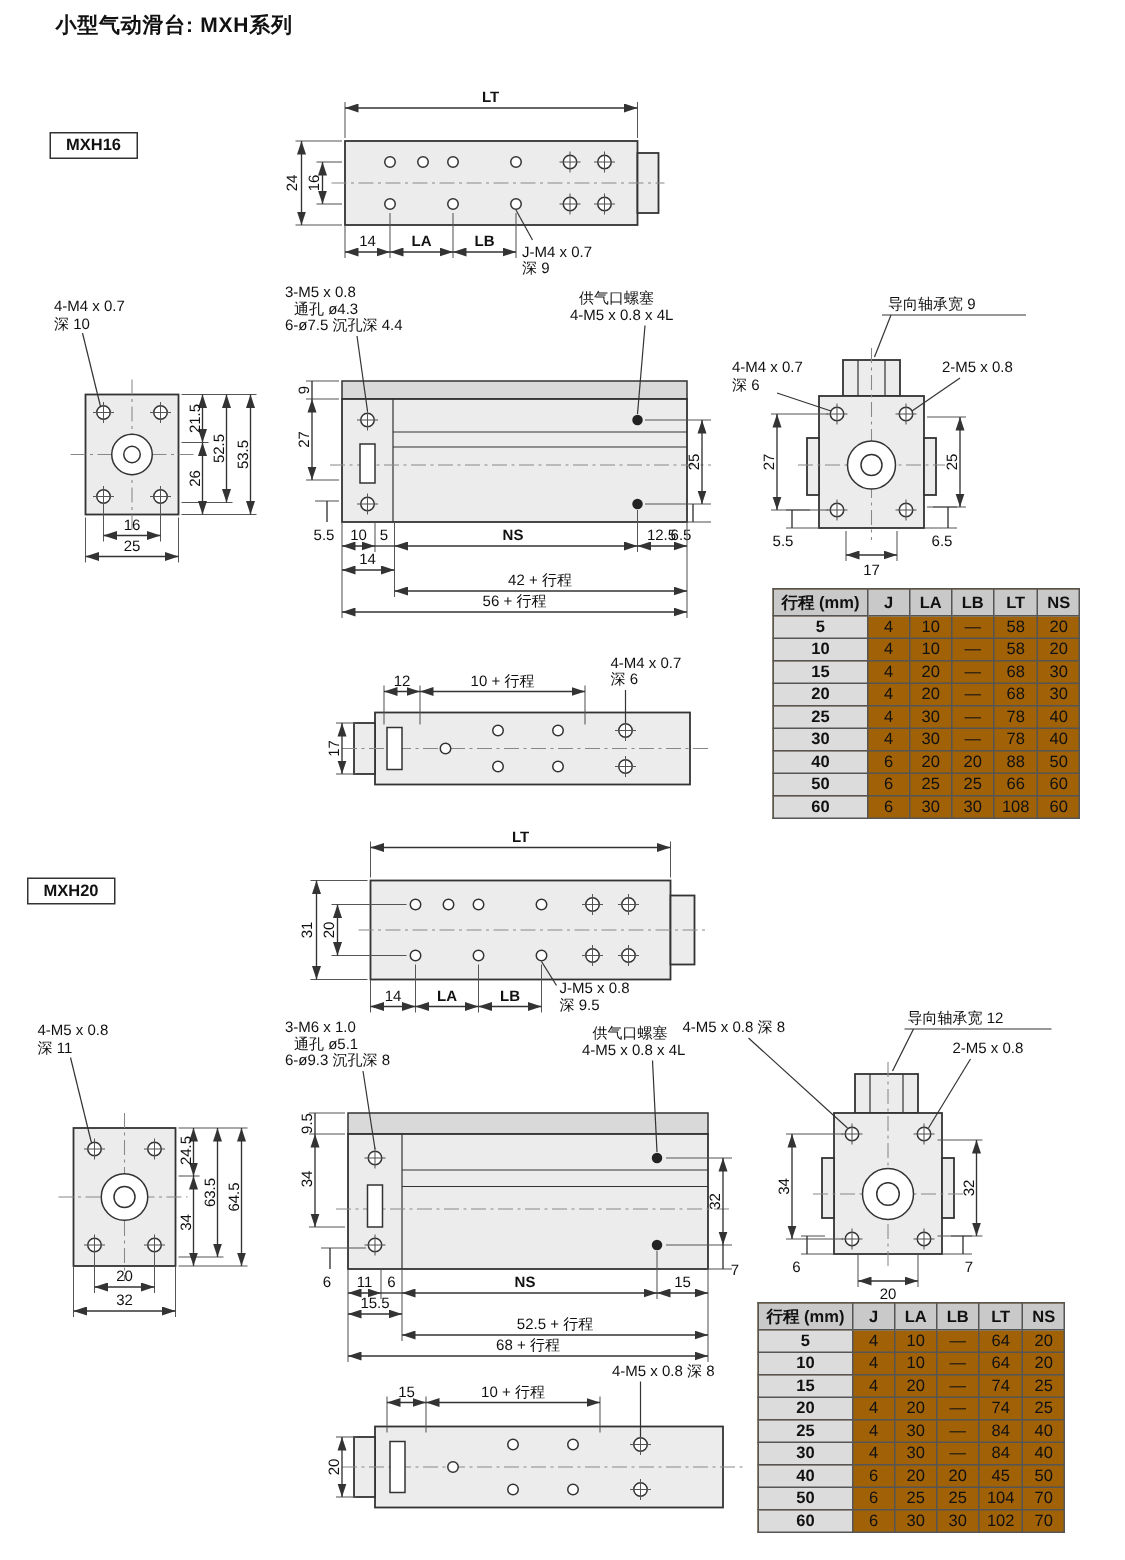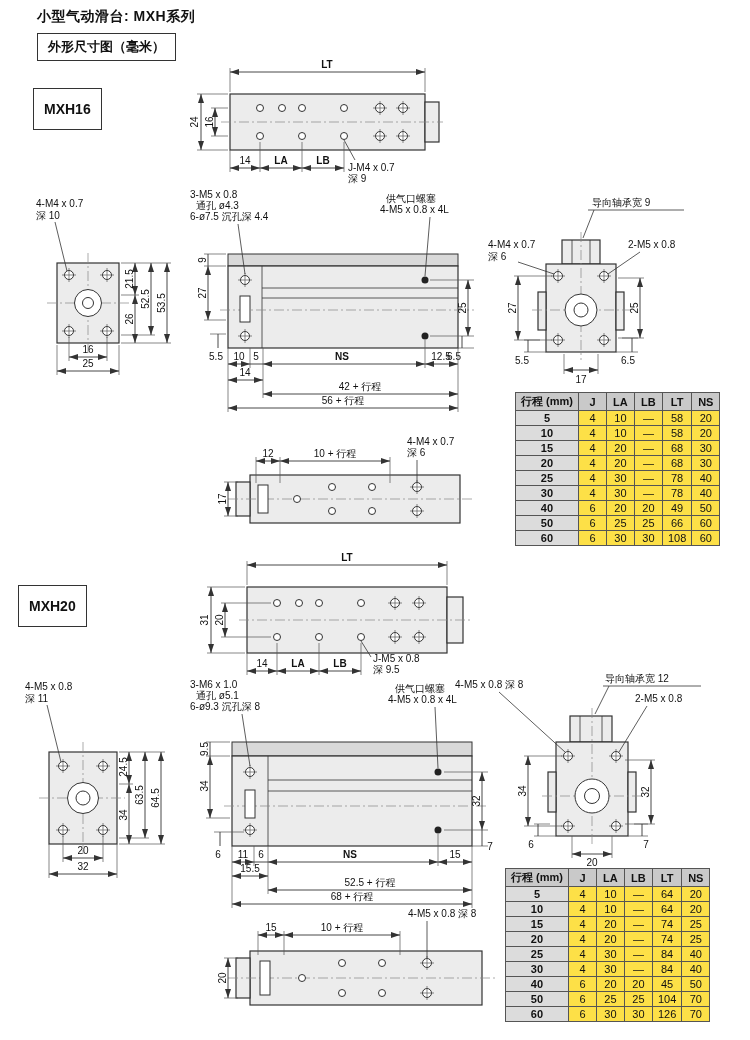--- a/index.html
+++ b/index.html
@@ -2,34 +2,34 @@
 <html><head>
 <meta charset="utf-8">
 <style>
   * { margin:0; padding:0; box-sizing:border-box; }
   html,body { background:#fff; }
   body { font-family:"Liberation Sans","DejaVu Sans",sans-serif; color:#111; }
   .sheet { position:relative; width:750px; height:1040px; background:#fff; overflow:hidden; }
   .abs { position:absolute; }
   .title { font-size:14px; font-weight:bold; letter-spacing:0.5px; }
   .boxlabel { border:1.2px solid #333; padding:4px 10px; font-size:13px; font-weight:bold; background:#fff; display:inline-block; }
-  .modelbox { border:1.2px solid #333; padding:12px 10px; font-size:14px; font-weight:bold; background:#fff; display:inline-block; }
+  .modelbox { border:1.2px solid #333; padding:2px 10px; font-size:11px; font-weight:bold; background:#fff; display:inline-block; }
   svg.view { overflow:visible; }
   svg text { font-size:10px; fill:#111; font-family:"Liberation Sans","DejaVu Sans",sans-serif; }
   svg text.b { font-weight:bold; }
   .ol  { fill:#ececec; stroke:#333; stroke-width:1.2; }
   .ol2 { fill:#d9d9d9; stroke:#333; stroke-width:1; }
   .olw { fill:#ffffff; stroke:#333; stroke-width:1; }
   .thin { stroke:#333; stroke-width:0.8; fill:none; }
   .cl  { stroke:#888; stroke-width:0.7; stroke-dasharray:10 3 2 3; fill:none; }
   .ext { stroke:#555; stroke-width:0.7; }
   .dim { stroke:#333; stroke-width:0.9; marker-start:url(#ms); marker-end:url(#me); }
   .dimp{ stroke:#333; stroke-width:0.9; }
   .leader { stroke:#333; stroke-width:0.8; fill:none; }
-  table.dims { border-collapse:collapse; font-size:11px; background:#fde047; }
+  table.dims { border-collapse:collapse; font-size:11px; background:#a16207; }
   table.dims th, table.dims td { border:1px solid #555; text-align:center; padding:1px 5px; height:14px; min-width:28px; }
   table.dims th:first-child, table.dims td:first-child { min-width:58px; }
   table.dims th { background:#c9c9c9; font-weight:bold; }
   table.dims td.rowhead { background:#dcdcdc; font-weight:bold; }
 </style>
 </head>
 <body>
 
 <div class="sheet">
 
@@ -49,21 +49,20 @@
         <line x1="-7" y1="0" x2="7" y2="0" stroke="#555" stroke-width="0.7"></line>
         <line x1="0" y1="-7" x2="0" y2="7" stroke="#555" stroke-width="0.7"></line>
       </g>
       <g id="gdot">
           <circle r="3.5" fill="#222"></circle>
         </g>
     </defs>
   </svg>
 
   <div class="abs title" style="left:37px;top:8px">小型气动滑台: MXH系列</div>
-  <div class="abs boxlabel" style="left:37px;top:33px">外形尺寸图（毫米）</div>
   <div class="abs modelbox" style="left:33px;top:88px">MXH16</div>
 
   <svg class="abs view" style="left:185px;top:52px" width="265" height="135">
     <g>
       <rect x="45" y="42" width="195" height="56" class="ol"></rect>
       <rect x="240" y="50" width="14" height="40" class="ol"></rect>
       <line x1="36" y1="70" x2="258" y2="70" class="cl"></line>
       <use href="#ghole" x="75" y="56"></use>
         <use href="#ghole" x="97" y="56"></use>
         <use href="#ghole" x="117" y="56"></use>
@@ -322,21 +321,21 @@
           <td>30</td>
           <td>—</td>
           <td>78</td>
           <td>40</td>
         </tr>
         <tr>
           <td class="rowhead">40</td>
           <td>6</td>
           <td>20</td>
           <td>20</td>
-          <td>49</td>
+          <td>88</td>
           <td>50</td>
         </tr>
         <tr>
           <td class="rowhead">50</td>
           <td>6</td>
           <td>25</td>
           <td>25</td>
           <td>66</td>
           <td>60</td>
         </tr>
@@ -665,21 +664,21 @@
           <td>25</td>
           <td>25</td>
           <td>104</td>
           <td>70</td>
         </tr>
         <tr>
           <td class="rowhead">60</td>
           <td>6</td>
           <td>30</td>
           <td>30</td>
-          <td>126</td>
+          <td>102</td>
           <td>70</td>
         </tr>
       </tbody>
   </table>
 
   <svg class="abs view" style="left:222px;top:905px" width="285" height="130">
     <g>
       <rect x="28" y="46" width="232" height="54" class="ol"></rect>
       <rect x="14" y="53" width="14" height="40" class="ol"></rect>
       <line x1="6" y1="73" x2="274" y2="73" class="cl"></line>

